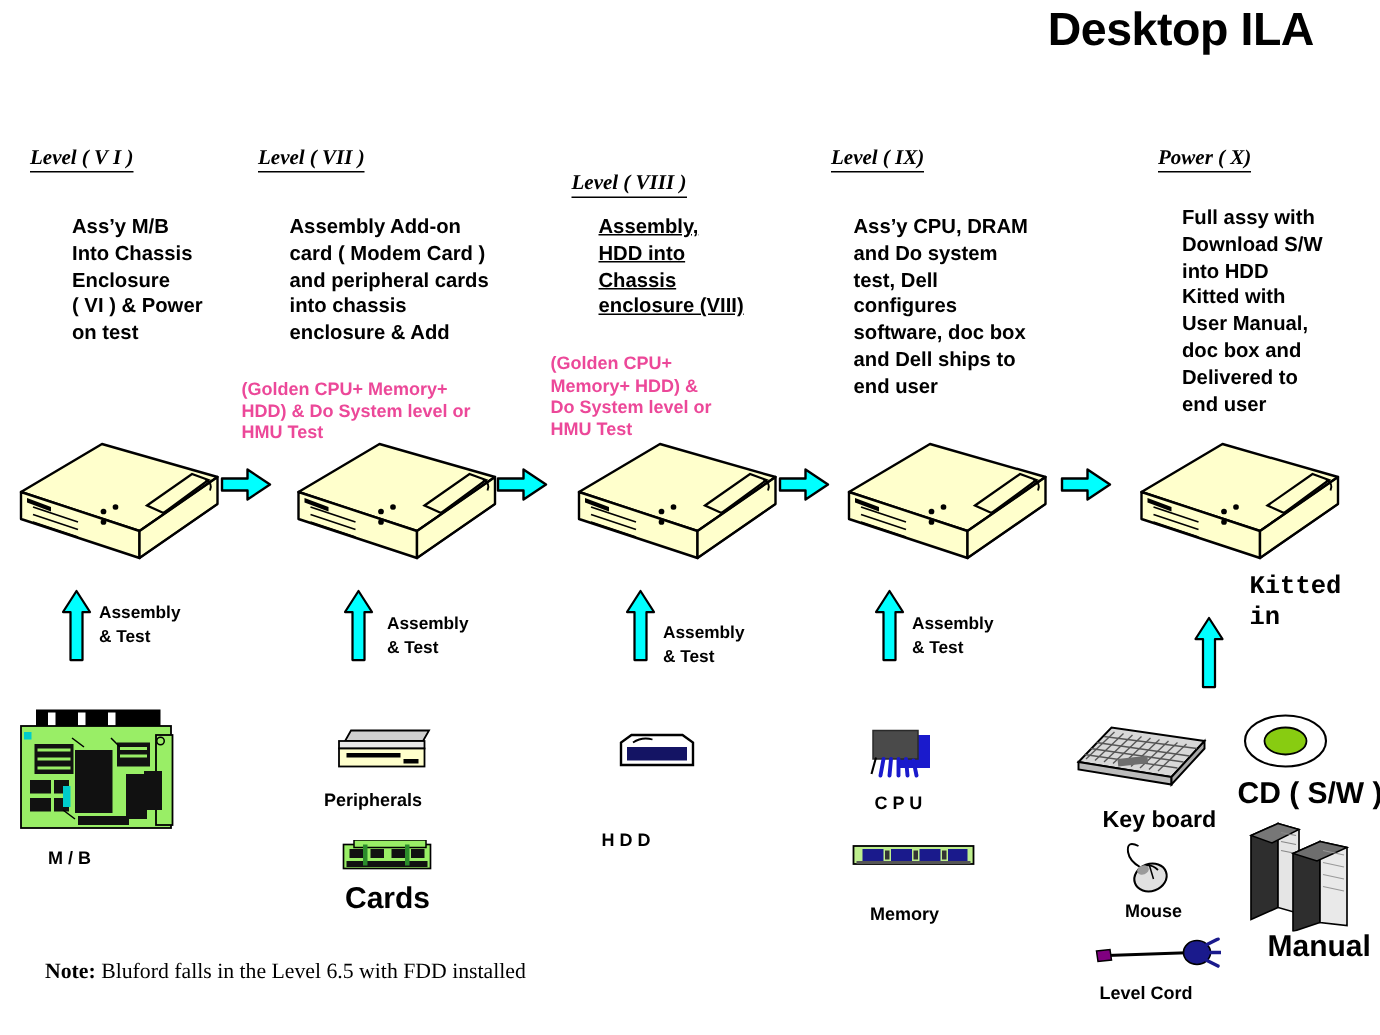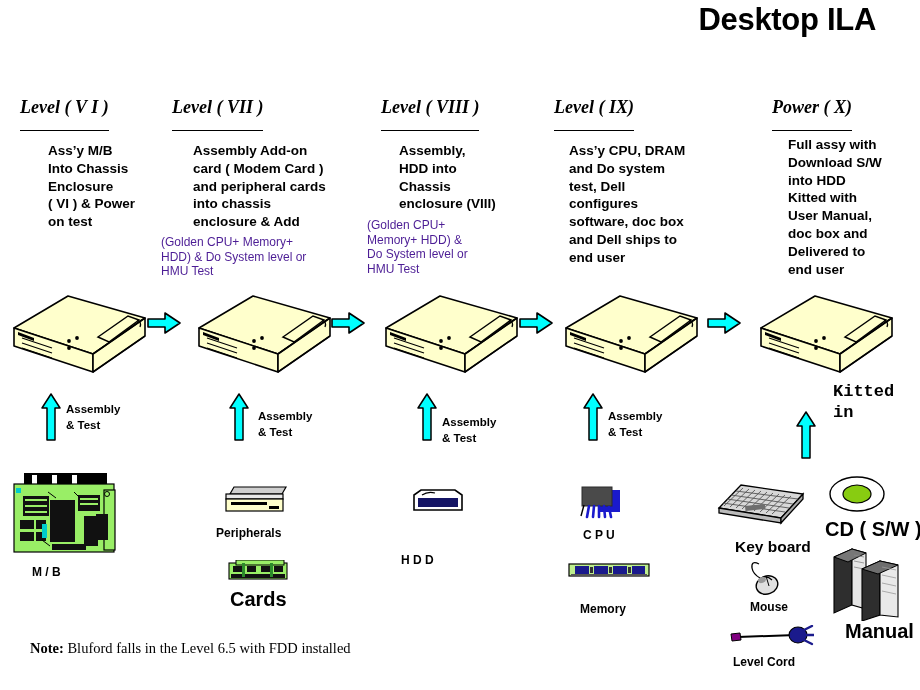--- a/index.html
+++ b/index.html
@@ -26,43 +26,43 @@
     font-weight: bold;
     letter-spacing: -0.3px;
     color: #000;
   }
 
   
   .level-head {
     font-family: "Liberation Serif", serif;
     font-style: italic;
     font-weight: bold;
-    font-size: 18px;
+    font-size: 14px;
     border-bottom: 1.5px solid #000;
-    padding-bottom: 12px;
+    padding-bottom: 1px;
     white-space: nowrap;
     line-height: 1.1;
   }
 
   
   .desc {
     font-family: "Liberation Sans", sans-serif;
     font-size: 13.5px;
     font-weight: bold;
     line-height: 1.32;
     color: #000;
     margin-left: 32px;
   }
   .desc-sub {
     font-family: "Liberation Sans", sans-serif;
     font-size: 12px;
-    font-weight: normal;
+    font-weight: bold;
     line-height: 1.22;
-    color: #4c1d95;
-    margin-top: 1px;
+    color: #ec4899;
+    margin-top: 18px;
   }
 
   
   .chassis { width: 142px; height: 92px; }
 
   
   .harrow { width: 36px; height: 26px; }
 
   
   .varrow { width: 22px; height: 50px; }
@@ -112,30 +112,30 @@
   }
   #note .note-lead { font-weight: bold; }
 </style>
 </head>
 <body>
 
 <div class="abs" id="page-title">Desktop ILA</div>
 
 <div class="abs level-head" style="left:20px;  top:98px;">Level ( V I )</div>
 <div class="abs level-head" style="left:172px; top:98px;">Level ( VII )</div>
-<div class="abs level-head" style="left:381px; top:98px;">Level ( VIII )</div>
+<div class="abs level-head" style="left:381px; top:115px;">Level ( VIII )</div>
 <div class="abs level-head" style="left:554px; top:98px;">Level ( IX)</div>
 <div class="abs level-head" style="left:772px; top:98px;">Power  ( X)</div>
 
 <div class="abs desc" style="left:16px;  top:142px; width:140px;">Ass’y  M/B<br>Into Chassis<br>Enclosure<br>( VI )  &amp; Power<br>on test</div>
 
 <div class="abs desc" style="left:161px; top:142px; width:170px;">Assembly   Add-on<br>card ( Modem Card )<br>and peripheral cards<br>into chassis<br>enclosure &amp; Add</div>
 <div class="abs desc-sub" style="left:161px; top:234px; width:175px;">(Golden CPU+ Memory+<br>HDD) &amp; Do System level or<br>HMU Test</div>
 
-<div class="abs desc" style="left:367px; top:142px; width:160px;">Assembly,<br>HDD into<br>Chassis<br>enclosure (VIII)</div>
+<div class="abs desc" style="left:367px; top:142px; width:160px;text-decoration:underline;">Assembly,<br>HDD into<br>Chassis<br>enclosure (VIII)</div>
 <div class="abs desc-sub" style="left:367px; top:217px; width:150px;">(Golden CPU+<br>Memory+ HDD) &amp;<br>Do System level or<br>HMU Test</div>
 
 <div class="abs desc" style="left:537px; top:142px; width:160px;">Ass’y  CPU, DRAM<br>and  Do  system<br>test, Dell<br>configures<br>software,  doc box<br>and Dell ships to<br>end user</div>
 
 <div class="abs desc" style="left:756px; top:136px; width:130px;">Full assy with<br>Download  S/W<br>into HDD<br>Kitted with<br>User Manual,<br>doc box and<br>Delivered to<br>end user</div>
 
 <div class="abs" style="left:8px; top:284px;">
   <svg class="chassis" viewBox="0 0 142 92">
     <g stroke="#000" stroke-width="1.6" stroke-linejoin="round">
       <polygon points="6,44 60,12 137,34 85,70" fill="#FFFFCC"></polygon>

